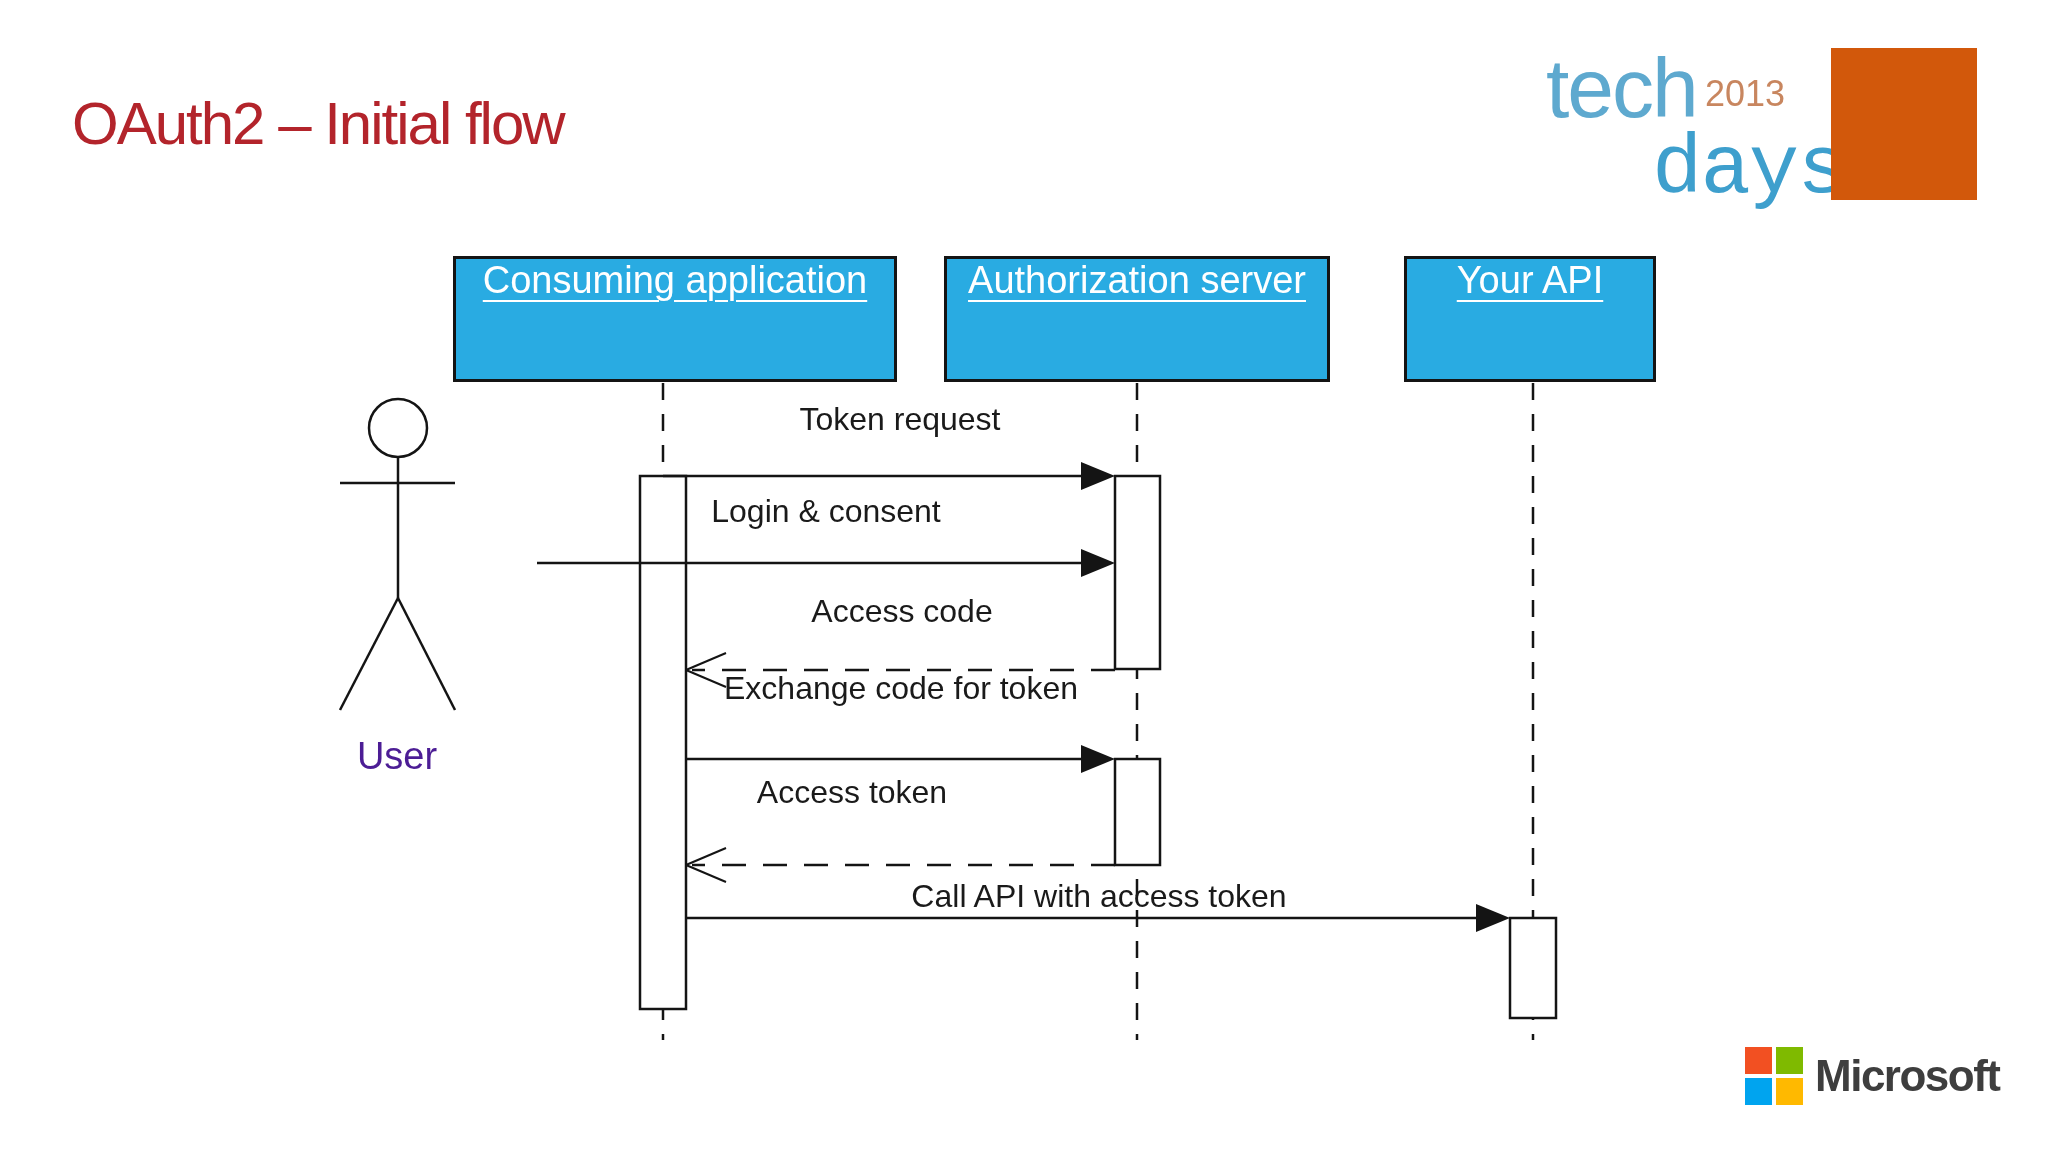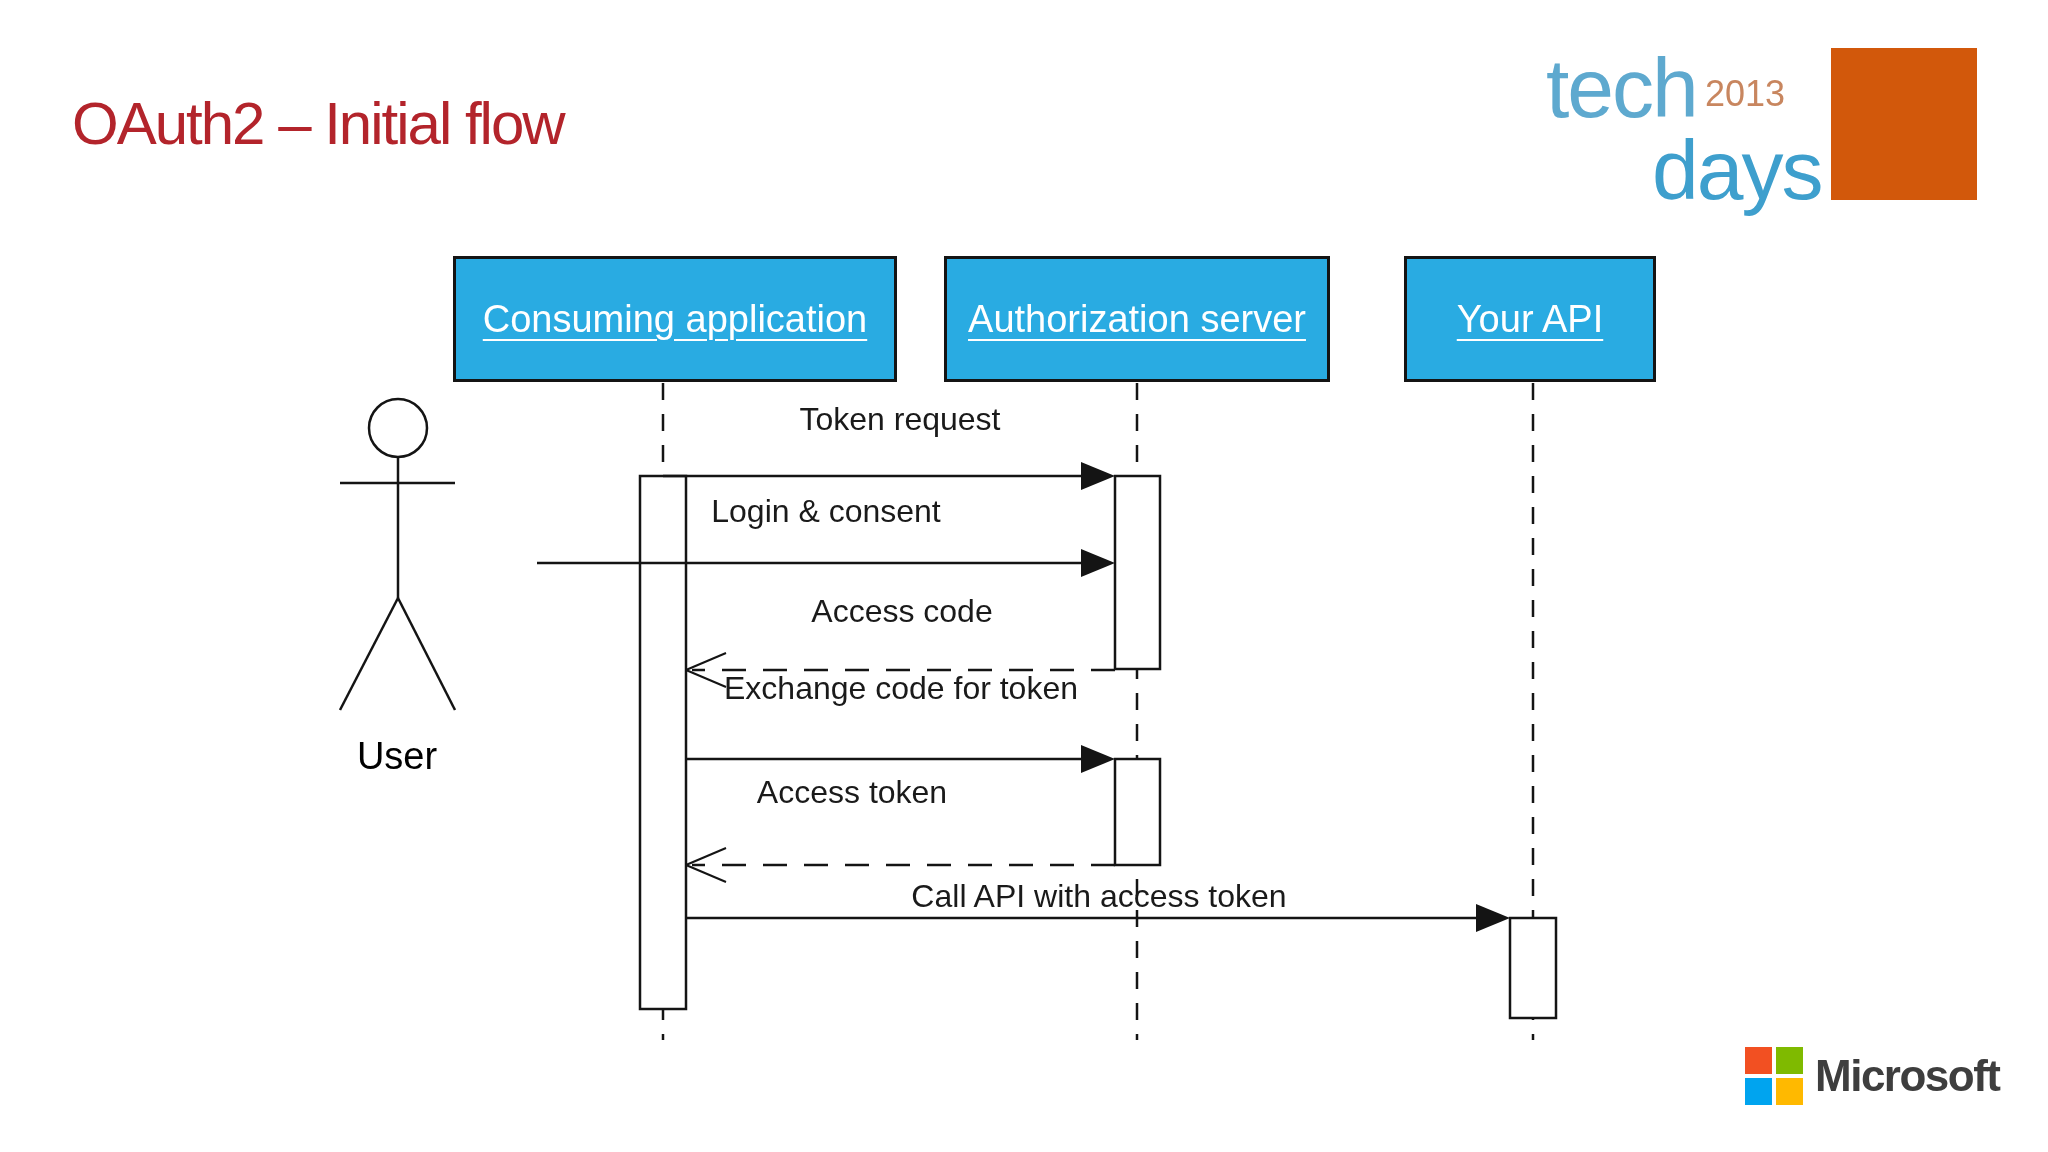--- a/index.html
+++ b/index.html
@@ -14,29 +14,29 @@
   .title{
     position:absolute;left:72px;top:52px;
     font-size:60px;line-height:1.05;letter-spacing:-2px;
     color:#B3242B;font-weight:400;white-space:nowrap;
   }
   
   .td-logo{position:absolute;left:1540px;top:40px;width:450px;height:170px;}
   .td-logo span{position:absolute;display:block;line-height:1;font-weight:300;}
   .td-tech{left:6px;top:6px;font-size:84px;color:#5EA9CF;letter-spacing:-2px;}
   .td-year{left:165px;top:36px;font-size:36px;color:#C8865F;letter-spacing:0px;}
-  .td-days{left:112px;top:88px;font-size:84px;color:#3E9FCD;letter-spacing:-2px;}
+  .td-days{left:112px;top:88px;font-size:84px;color:#3E9FCD;letter-spacing:-2px;font-family:Liberation Mono, monospace;}
   .td-square{position:absolute;left:291px;top:8px;width:146px;height:152px;background:#D2580B;}
   
   .diagram-svg{position:absolute;left:0;top:0;width:2048px;height:1152px;}
   
   .pbox{
     position:absolute;top:256px;height:126px;
     background:#29ABE2;border:3px solid #141414;
-    display:flex;align-items:center;justify-content:center;
+    display:flex;justify-content:center;
     box-sizing:border-box;
   }
   .pbox-ca{left:453px;width:444px;}
   .pbox-as{left:944px;width:386px;}
   .pbox-api{left:1404px;width:252px;}
   .pbox .plabel{
     color:#ffffff;font-size:38px;
     text-decoration:underline;text-underline-offset:7px;text-decoration-thickness:2px;
     white-space:nowrap;
   }
@@ -47,21 +47,21 @@
   }
   .msg-1{left:900px;top:403px;}
   .msg-2{left:826px;top:495px;}
   .msg-3{left:902px;top:595px;}
   .msg-4{left:901px;top:672px;}
   .msg-5{left:852px;top:776px;}
   .msg-6{left:1099px;top:880px;}
   
   .user-label{
     position:absolute;left:397px;top:737px;transform:translateX(-50%);
-    font-size:38px;color:#000000;line-height:1;
+    font-size:38px;color:#4c1d95;line-height:1;
   }
   
   .ms-logo{position:absolute;left:1745px;top:1047px;height:60px;}
   .ms-grid{
     position:absolute;left:0;top:0;
     display:grid;grid-template-columns:27px 27px;grid-template-rows:27px 27px;gap:4px;
   }
   .ms-sq{width:27px;height:27px;}
   .ms-sq.red{background:#F25022;}
   .ms-sq.green{background:#7FBA00;}

